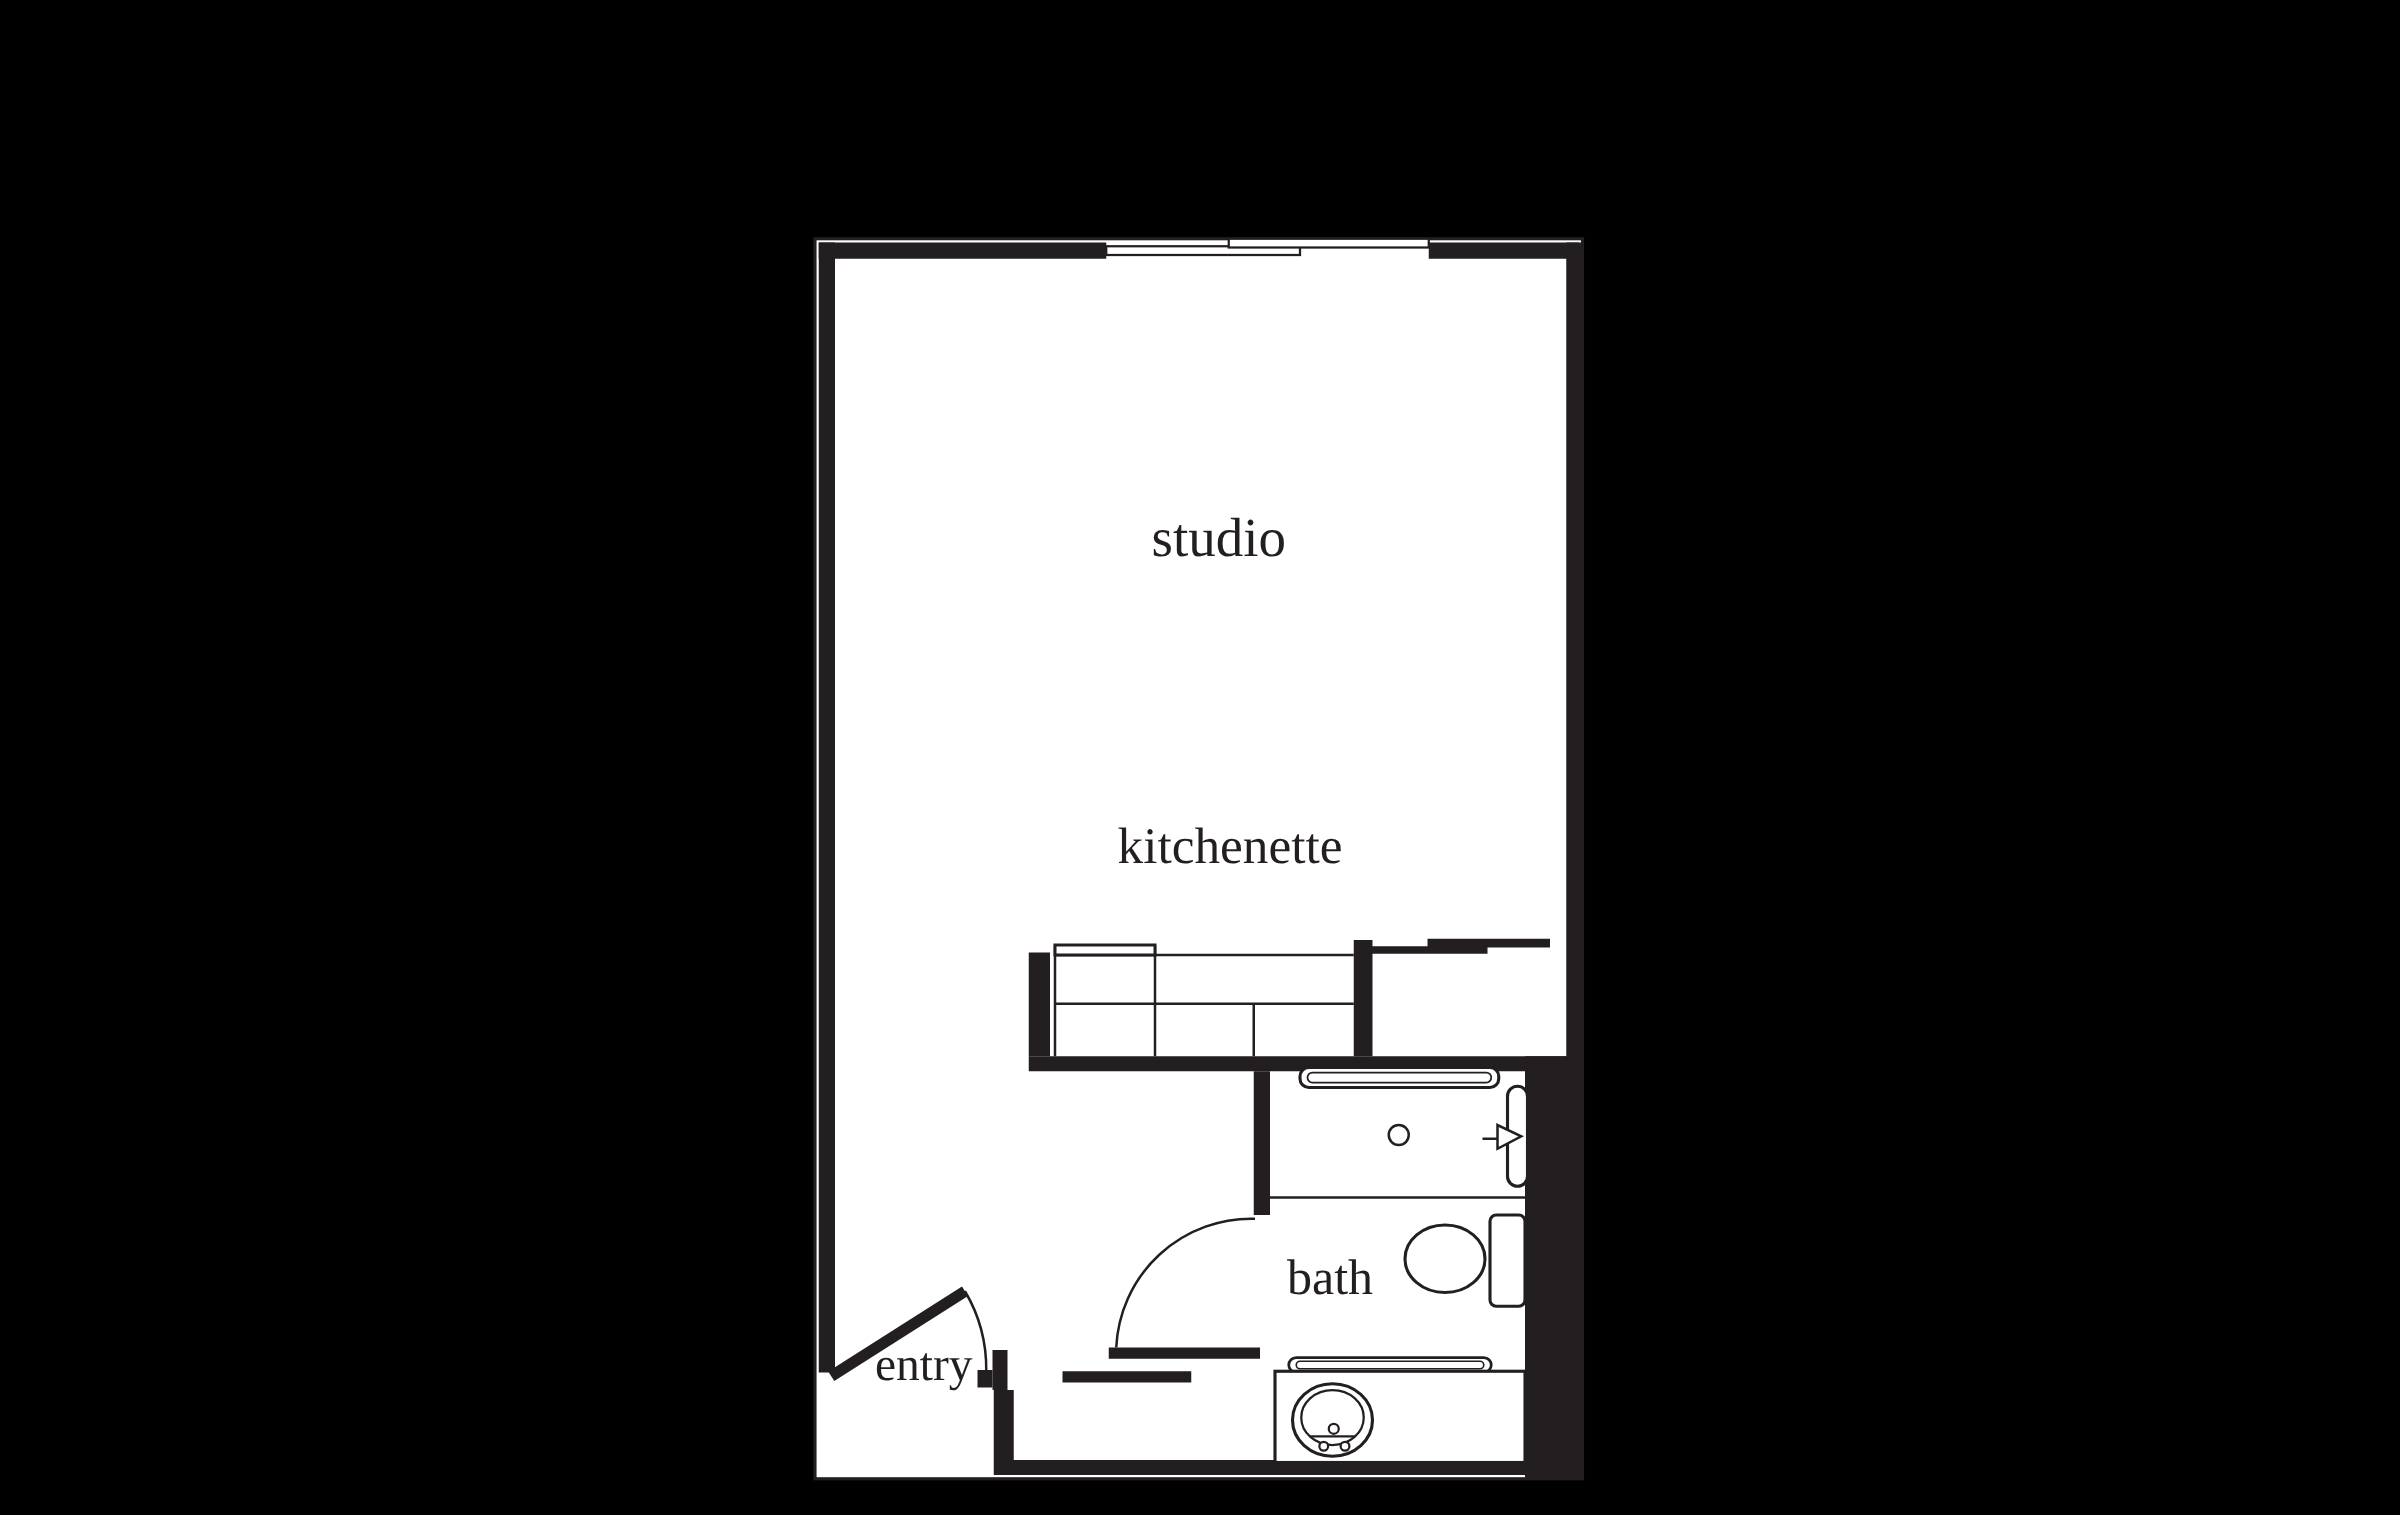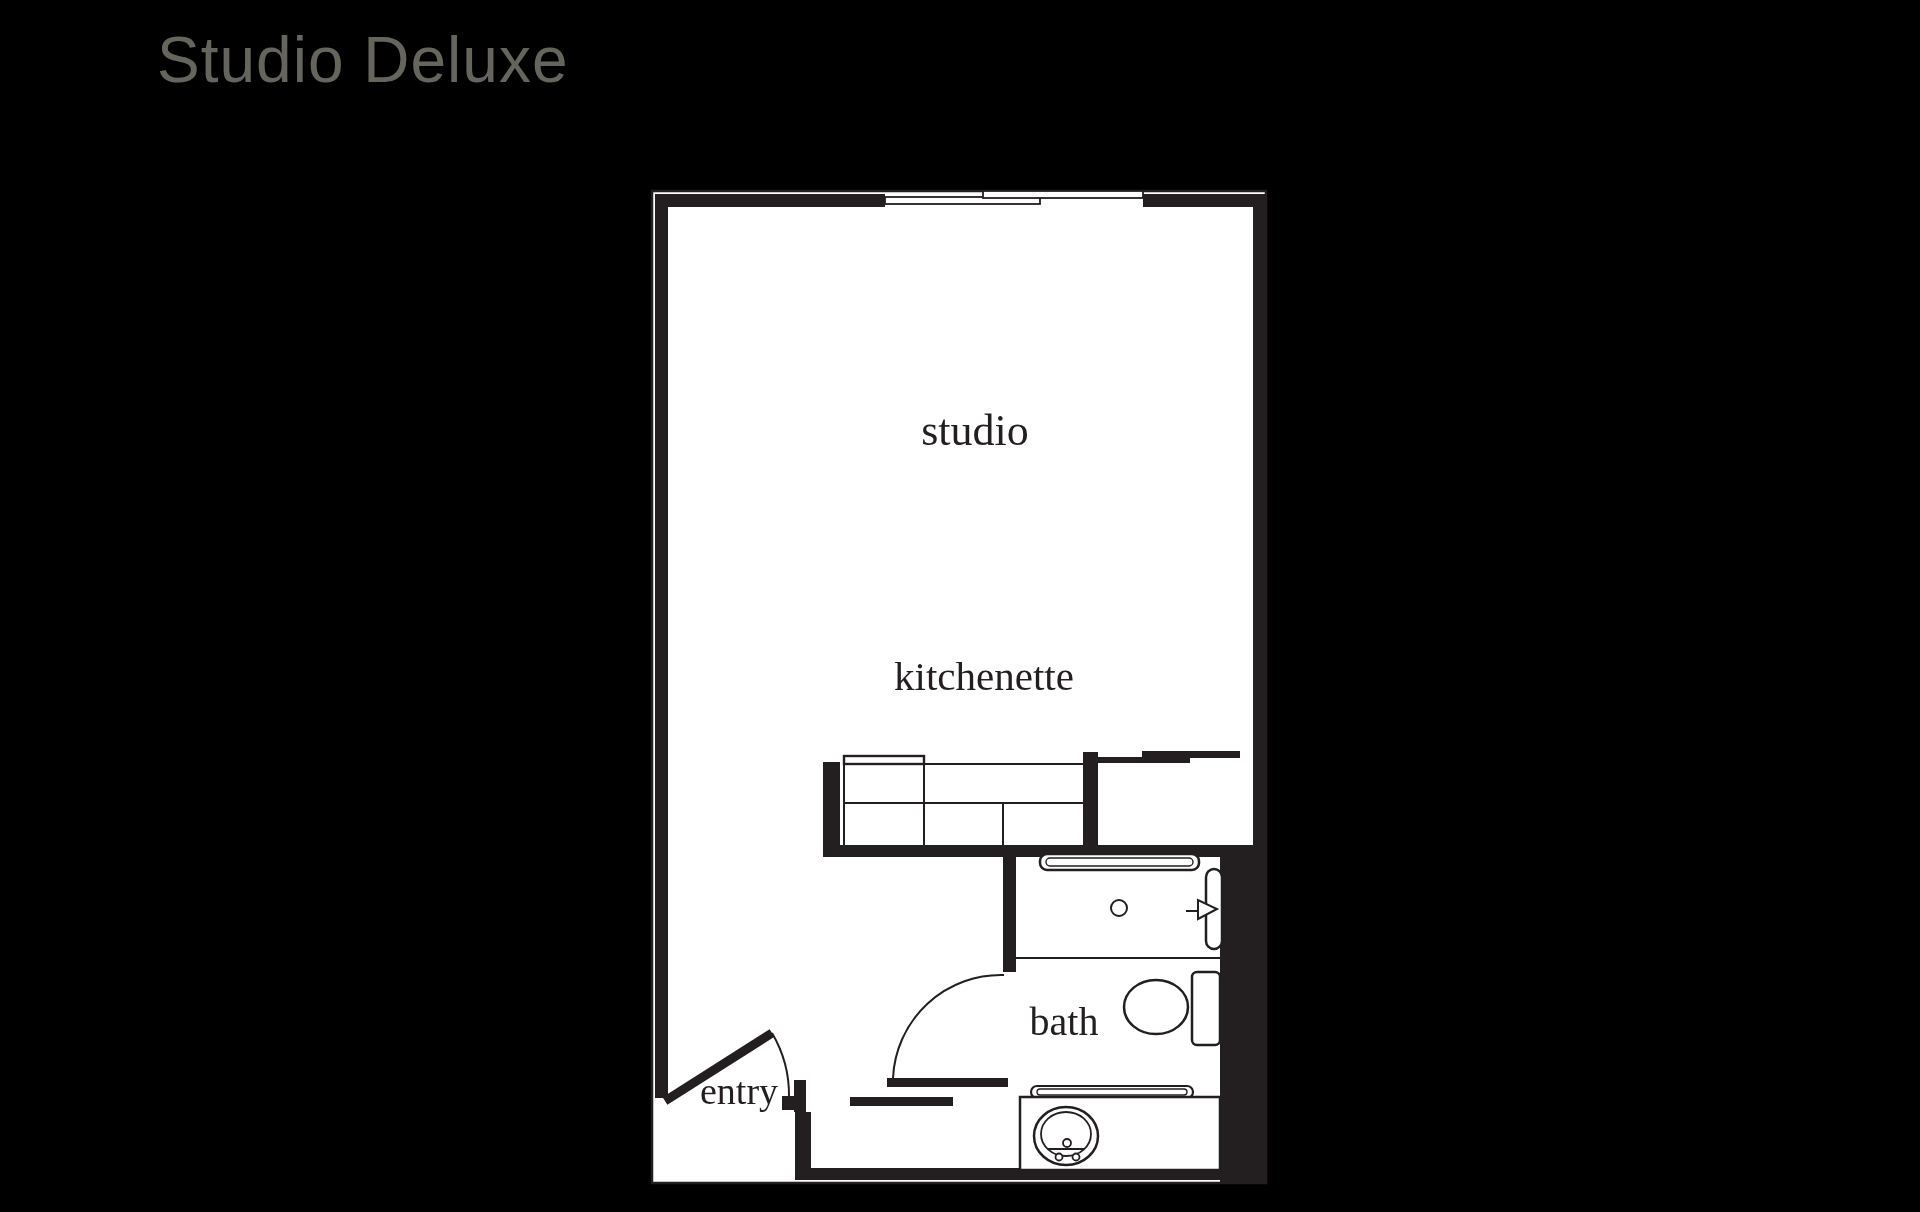--- a/index.html
+++ b/index.html
@@ -27,21 +27,20 @@
   .room-label {
     font-family: "Liberation Serif", serif;
     fill: #231f20;
   }
 </style>
 </head>
 <body>
 
 <div class="canvas">
 
-  <div class="page-title">Studio Deluxe</div>
 
   <svg class="plan-svg" width="1920" height="1212" viewBox="0 0 1920 1212">
 
     <rect x="652" y="191" width="614" height="992" fill="#ffffff" stroke="#231f20" stroke-width="2.5"></rect>
 
     <g fill="#231f20">
 
       <rect x="655" y="194" width="230" height="13"></rect>
 
       <rect x="1143" y="194" width="120" height="13"></rect>

